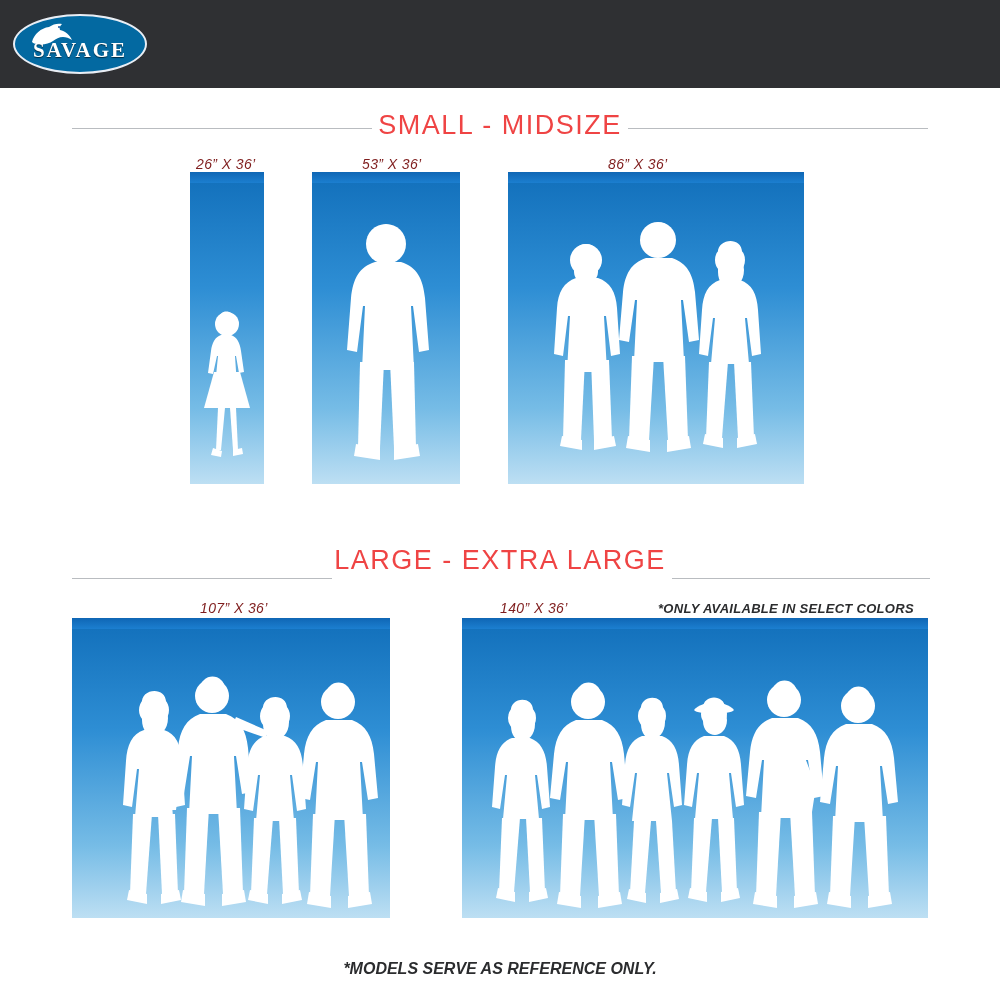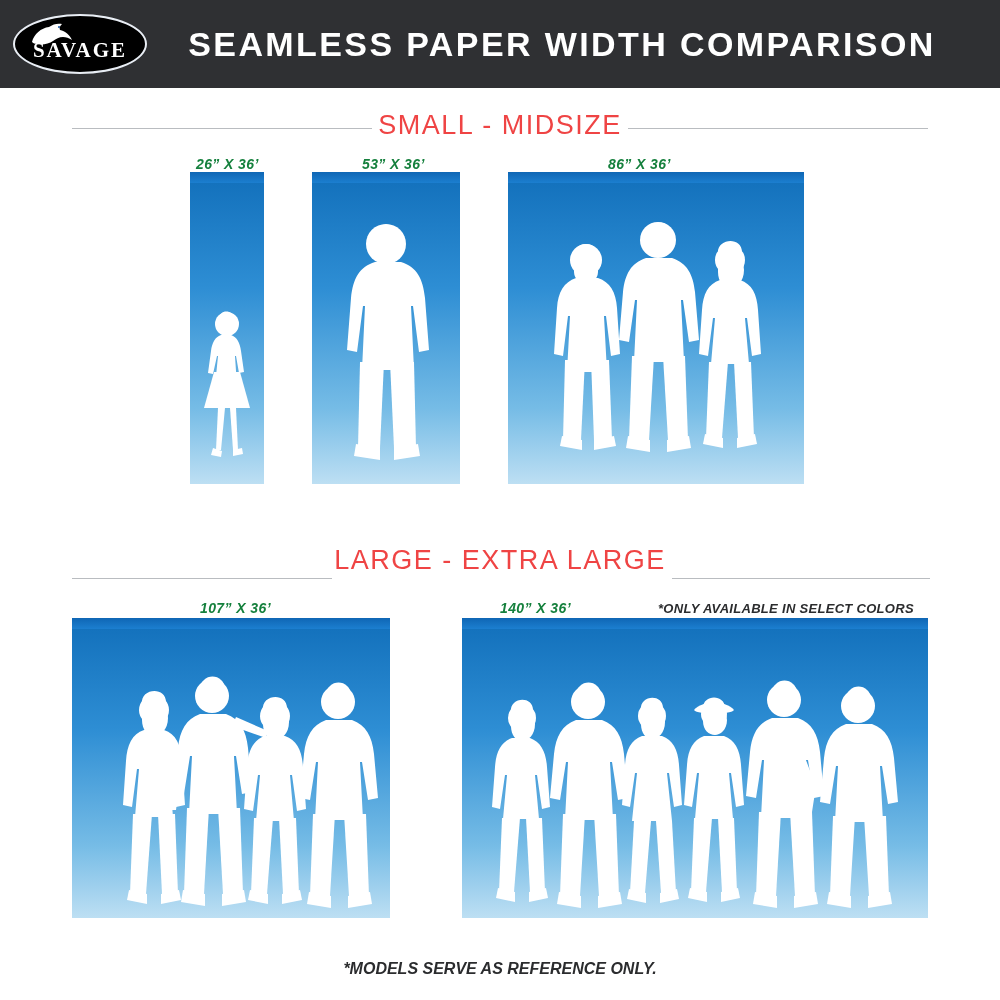--- a/index.html
+++ b/index.html
@@ -15,21 +15,21 @@
     position:absolute;left:0;top:0;width:1000px;height:88px;
     background:#2f3033;
     display:flex;align-items:center;
   }
   .logo-wrap{
     width:160px;height:88px;display:flex;align-items:center;justify-content:center;
     flex:0 0 160px;
   }
   .logo-oval{
     width:130px;height:56px;border-radius:50%;
-    background:#000000;
+    background:#0369a1;
     border:2px solid #e9eef5;
     display:flex;align-items:center;justify-content:center;
     position:relative;
     box-shadow:0 0 0 1px #0c3straight;
   }
   .logo-oval .cat{
     position:absolute;left:14px;top:6px;width:46px;height:26px;
   }
   .logo-text{
     color:#ffffff;font-size:21px;font-weight:bold;letter-spacing:2px;
@@ -70,23 +70,23 @@
   .roll .cap{
     position:absolute;left:0;top:0;width:100%;height:11px;
     background:linear-gradient(to bottom,#0f66b4,#1c7fd0);
   }
   .roll .sheet{
     position:absolute;left:0;top:11px;width:100%;bottom:0;
     background:linear-gradient(to bottom,#1472bd 0%,#2e8ed4 35%,#76bce6 75%,#bddff3 100%);
   }
   .roll-label{
     position:absolute;
-    color:#15803d;
+    color:#7f1d1d;
     font-size:14px;
-    font-weight:bold;
+    font-weight:normal;
     font-style:italic;
     letter-spacing:.4px;
     white-space:nowrap;
   }
   .note-label{
     position:absolute;
     color:#2b2c2e;
     font-size:13px;
     font-weight:bold;
     font-style:italic;
@@ -106,21 +106,20 @@
 <div class="header">
   <div class="logo-wrap">
     <div class="logo-oval">
       <svg class="cat" viewBox="0 0 46 26">
         <path d="M3 20 C5 12 12 6 20 5 C24 2 29 1 33 2 C31 4 30 6 31 8 C36 9 41 13 43 18 C40 16 37 15 34 15 C30 15 27 17 24 19 C20 22 13 23 8 22 C6 22 4 21 3 20 Z" fill="#ffffff"></path>
         <circle cx="30" cy="5" r="1" fill="#13509c"></circle>
       </svg>
       <span class="logo-text">SAVAGE</span>
     </div>
   </div>
-  <div class="header-title">SEAMLESS PAPER WIDTH COMPARISON</div>
 </div>
 
 <div class="section-title" style="top:110px;">SMALL - MIDSIZE</div>
 <div class="rule" style="left:72px;top:128px;width:300px;"></div>
 <div class="rule" style="left:628px;top:128px;width:300px;"></div>
 
 <div class="roll-label" style="left:196px;top:156px;">26” X 36’</div>
 <div class="roll" style="left:190px;top:172px;width:74px;height:312px;">
   <div class="cap"></div>
   <div class="sheet"></div>

